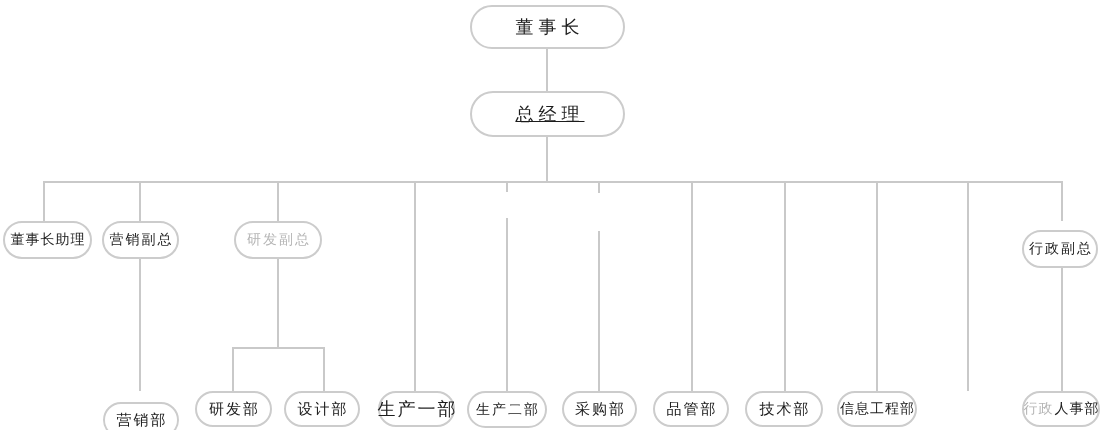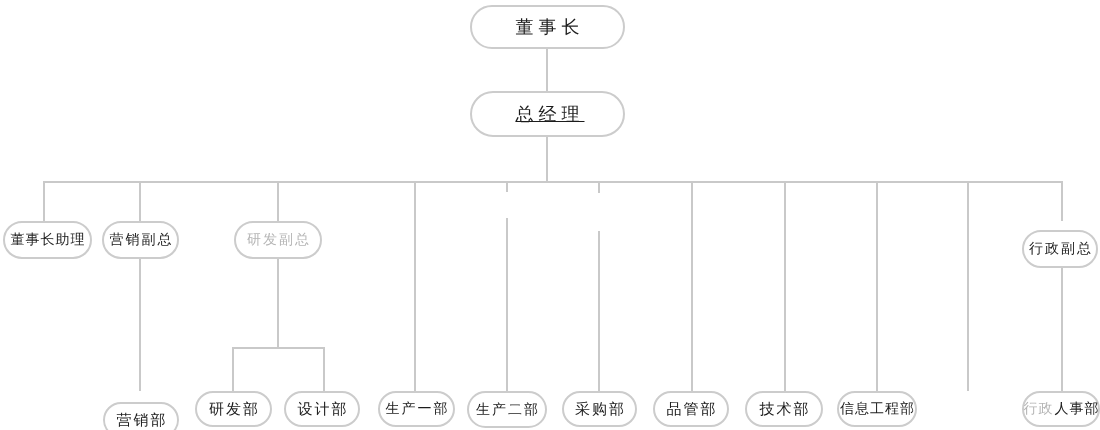--- a/index.html
+++ b/index.html
@@ -102,21 +102,21 @@
 
   <div class="node" style="left:103px; top:402px; width:76px; height:36px;align-items:center;">
     <span>营销部</span>
   </div>
   <div class="node" style="left:284px; top:391px; width:76px; height:36px;">
     <span>设计部</span>
   </div>
   <div class="node" style="left:195px; top:391px; width:77px; height:36px;">
     <span>研发部</span>
   </div>
-  <div class="node" style="left:378px; top:391px; width:77px; height:36px; font-size:14px;text-align:right;">
+  <div class="node" style="left:378px; top:391px; width:77px; height:36px; font-size:18px;text-align:right;">
     <span>生产一部</span>
   </div>
   <div class="node" style="left:467px; top:391px; width:80px; height:37px; font-size:14px;">
     <span>生产二部</span>
   </div>
   <div class="node" style="left:562px; top:391px; width:75px; height:36px;">
     <span>采购部</span>
   </div>
   <div class="node" style="left:653px; top:391px; width:76px; height:36px;">
     <span>品管部</span>

